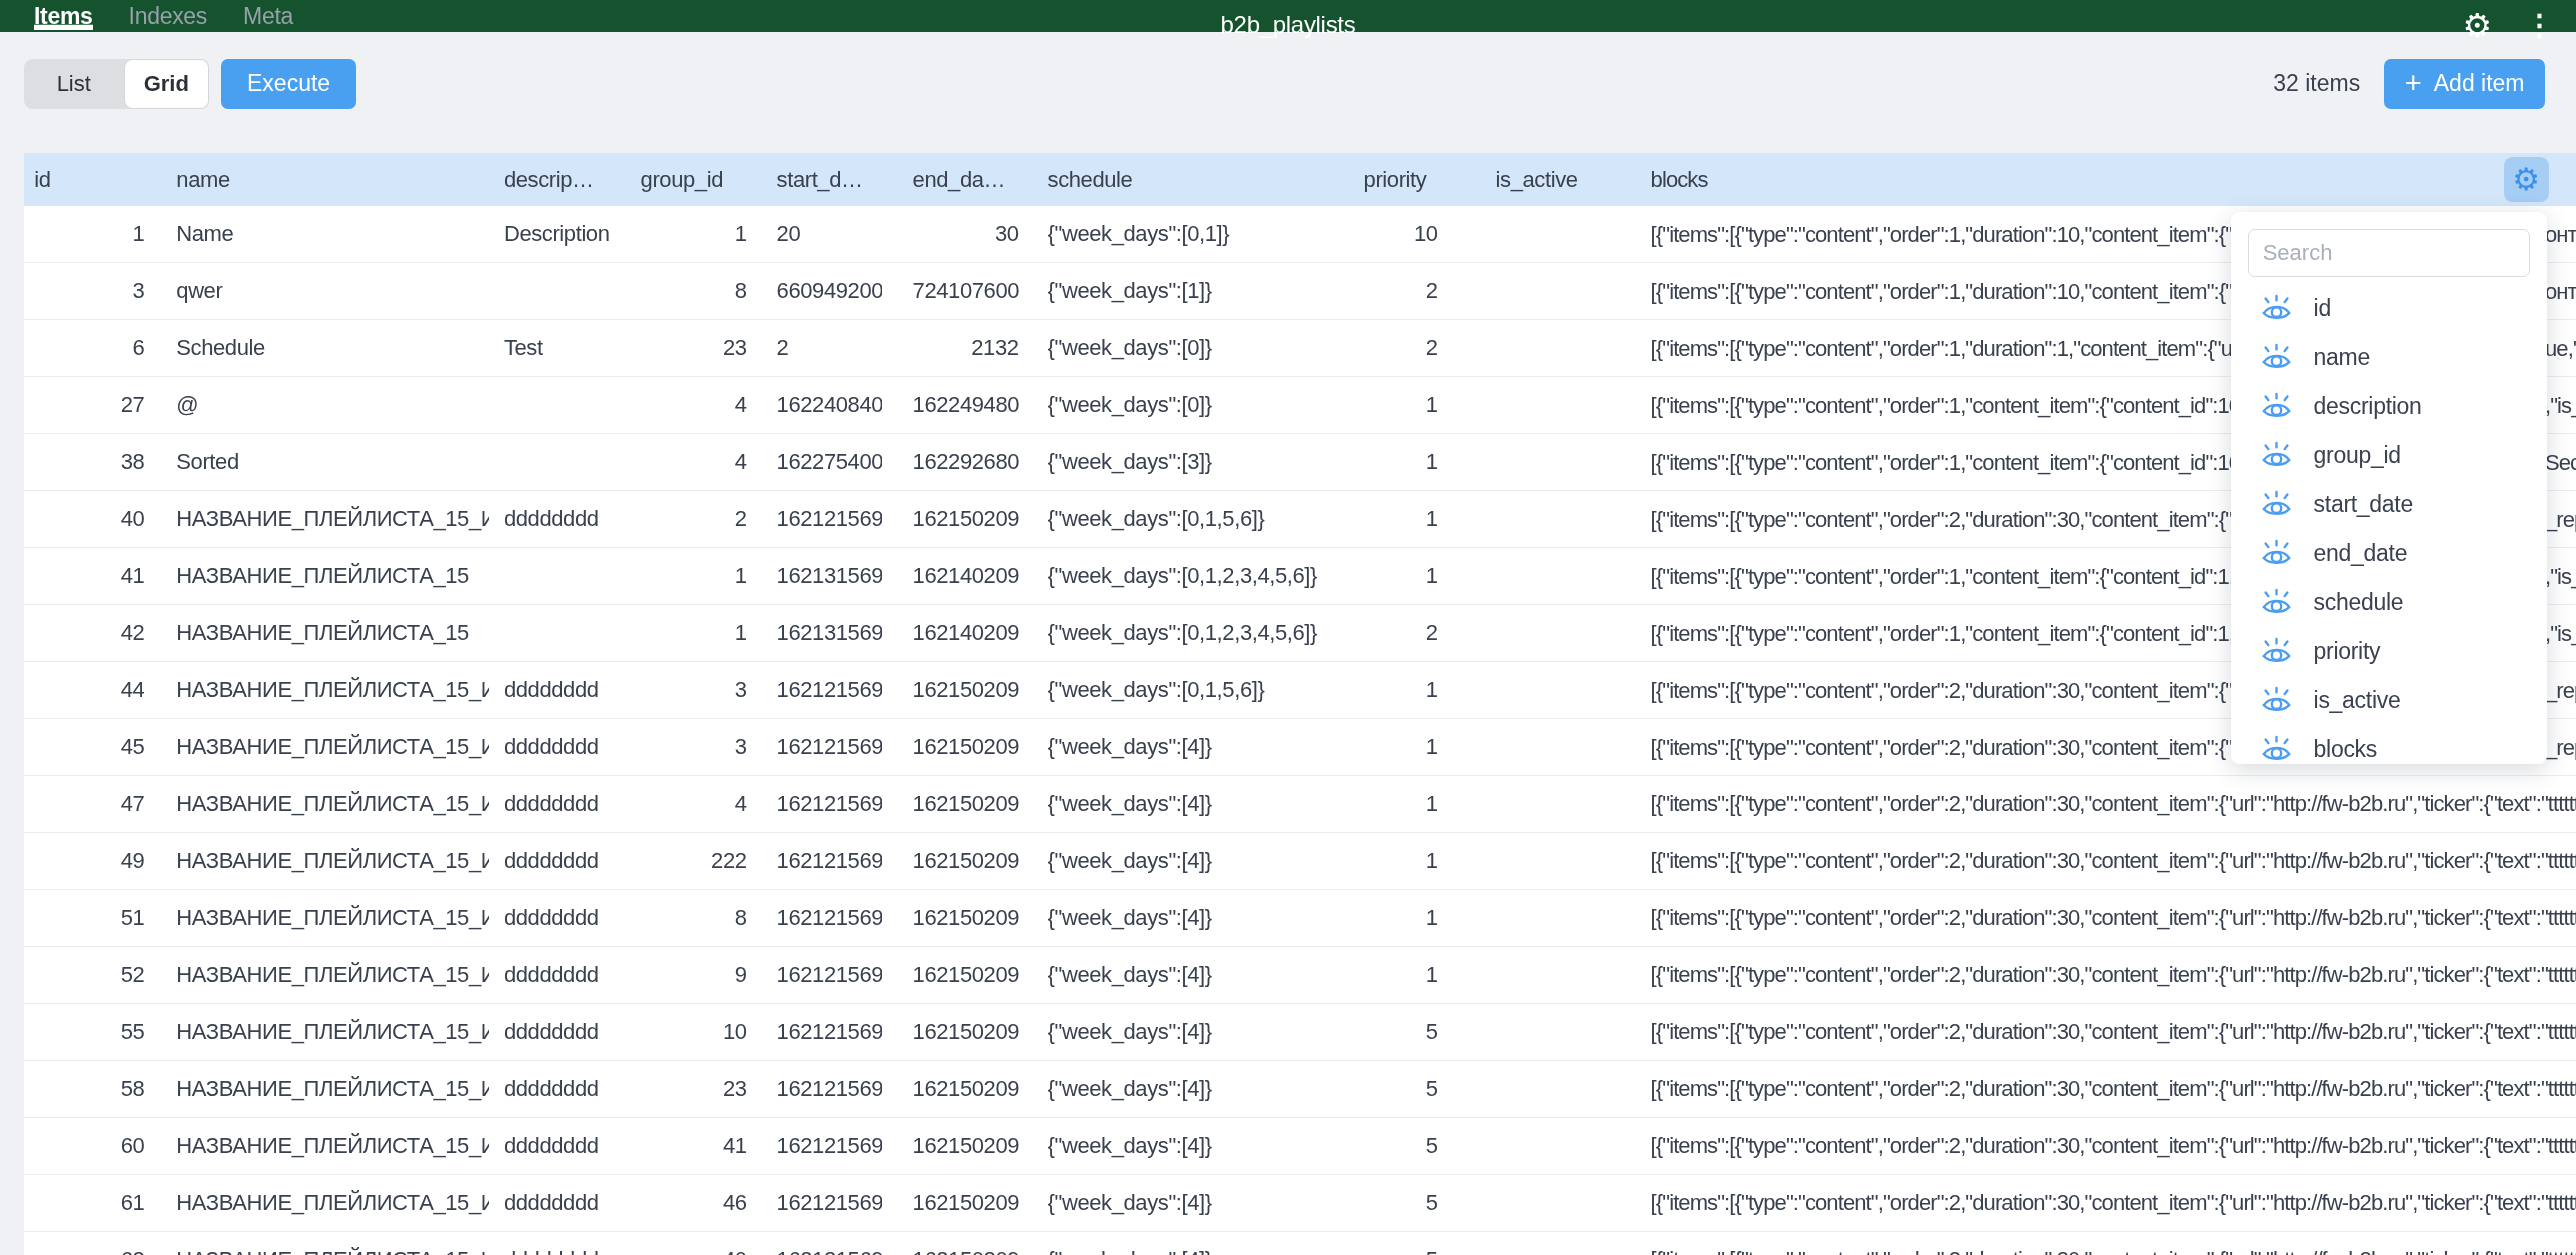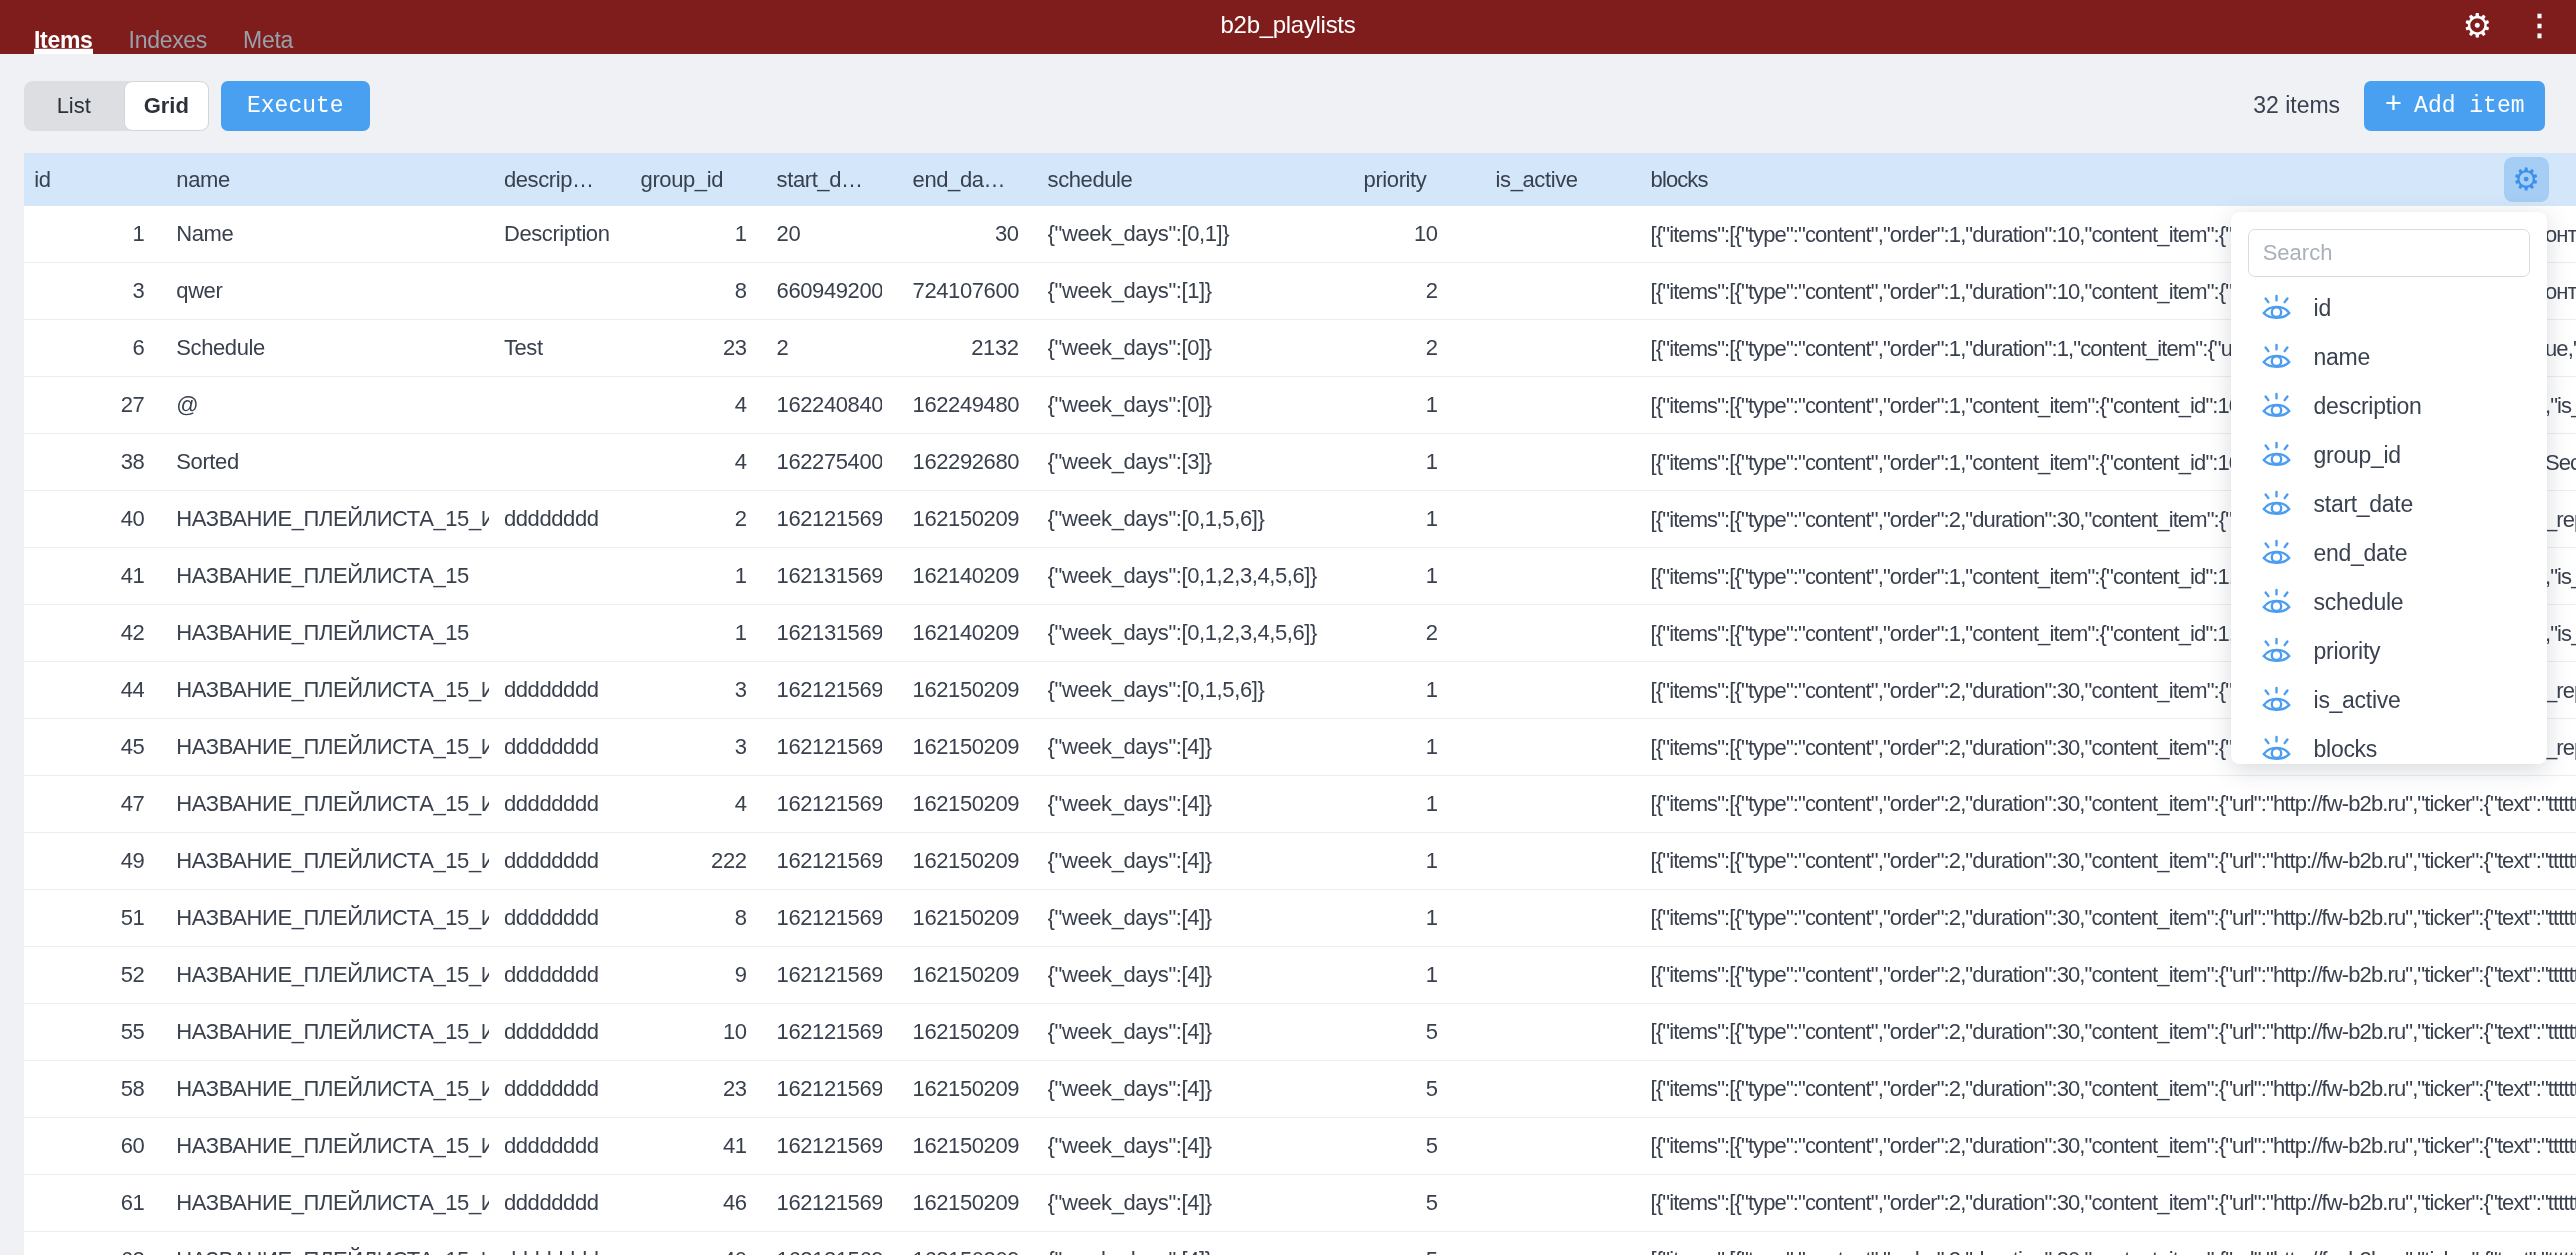--- a/index.html
+++ b/index.html
@@ -5,21 +5,21 @@
   * { box-sizing: border-box; margin: 0; padding: 0; }
   html,body { width: 2576px; height: 1255px; overflow: hidden; }
   body {
     font-family: "Liberation Sans", sans-serif;
     background: #eff1f4;
     color: #3a4150;
     position: relative;
   }
   
   .topbar {
-    height: 54px; background: #7f1d1d; display: flex; align-items: flex-end;
+    height: 32px; background: #14532d; display: flex; align-items: center;
     position: relative; z-index: 20;
   }
   .tabs { display: flex; margin-left: 34px; }
   .tab {
     display: flex; align-items: center; margin-right: 36px;
     font-size: 23px; color: #98a0aa; cursor: pointer; letter-spacing: -0.3px;
   }
   .tab.active { color: #ffffff; font-weight: bold; box-shadow: inset 0 -5.2px 0 #ffffff; }
   .tb-title {
     position: absolute; left: 50%; top: 0; transform: translateX(-50%);
@@ -45,21 +45,21 @@
     padding: 0 15.5px; flex: none;
   }
   .filterbox svg { flex: none; margin-right: 12px; }
   .filterbox input {
     border: none; outline: none; width: 100%; font-size: 23px; color: #3a4150;
     font-family: "Liberation Sans", sans-serif; background: transparent;
   }
   .filterbox input::placeholder { color: #9ba3ae; }
   .btn {
     height: 50px; background: #4aa0f0; color: #fff; border: none; border-radius: 6.9px;
-    font-size: 23px; font-family: Liberation Mono, monospace; cursor: pointer;
+    font-size: 23px; font-family: Liberation Sans, sans-serif; cursor: pointer;
     display: flex; align-items: center; justify-content: center; text-align: center;
   }
   .btn-execute { margin-left: 12px; padding: 0 26px; flex: none; }
   .tb-spacer { flex: 1; }
   .items-count { font-size: 23px; color: #3a4150; margin-right: 24px; }
   .btn-add { padding: 0 20.6px; margin-right: 6.9px; flex: none; }
   .btn-add .plus { font-size: 29px; font-weight: 400; margin-right: 12px; line-height: 1; }
   
   .tablewrap {
     position: absolute; left: 24px; right: 0; top: 153px; bottom: 0; background: #fff; z-index: 1;

